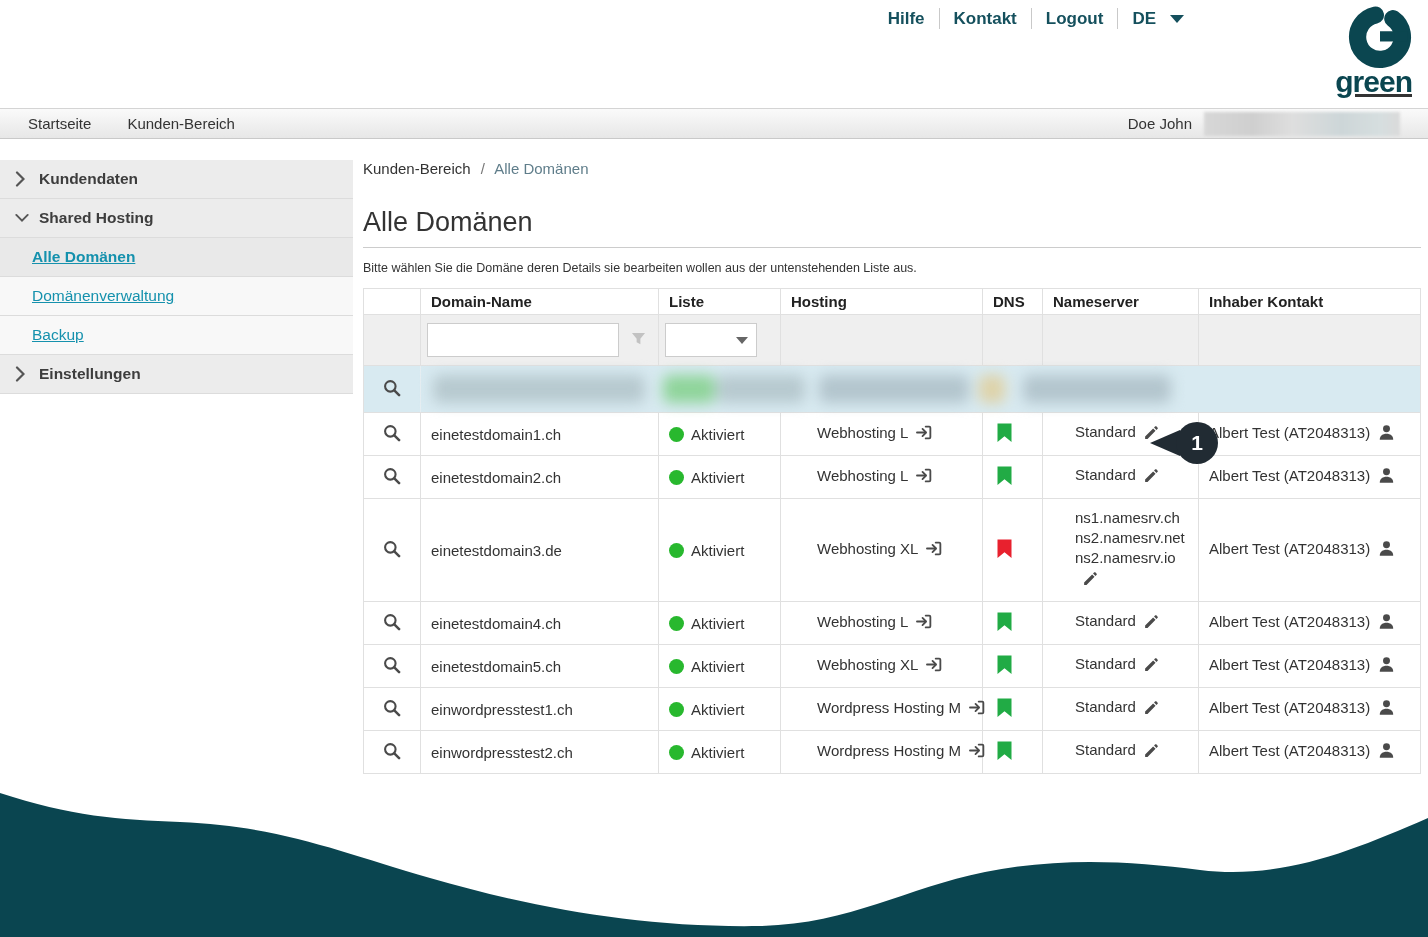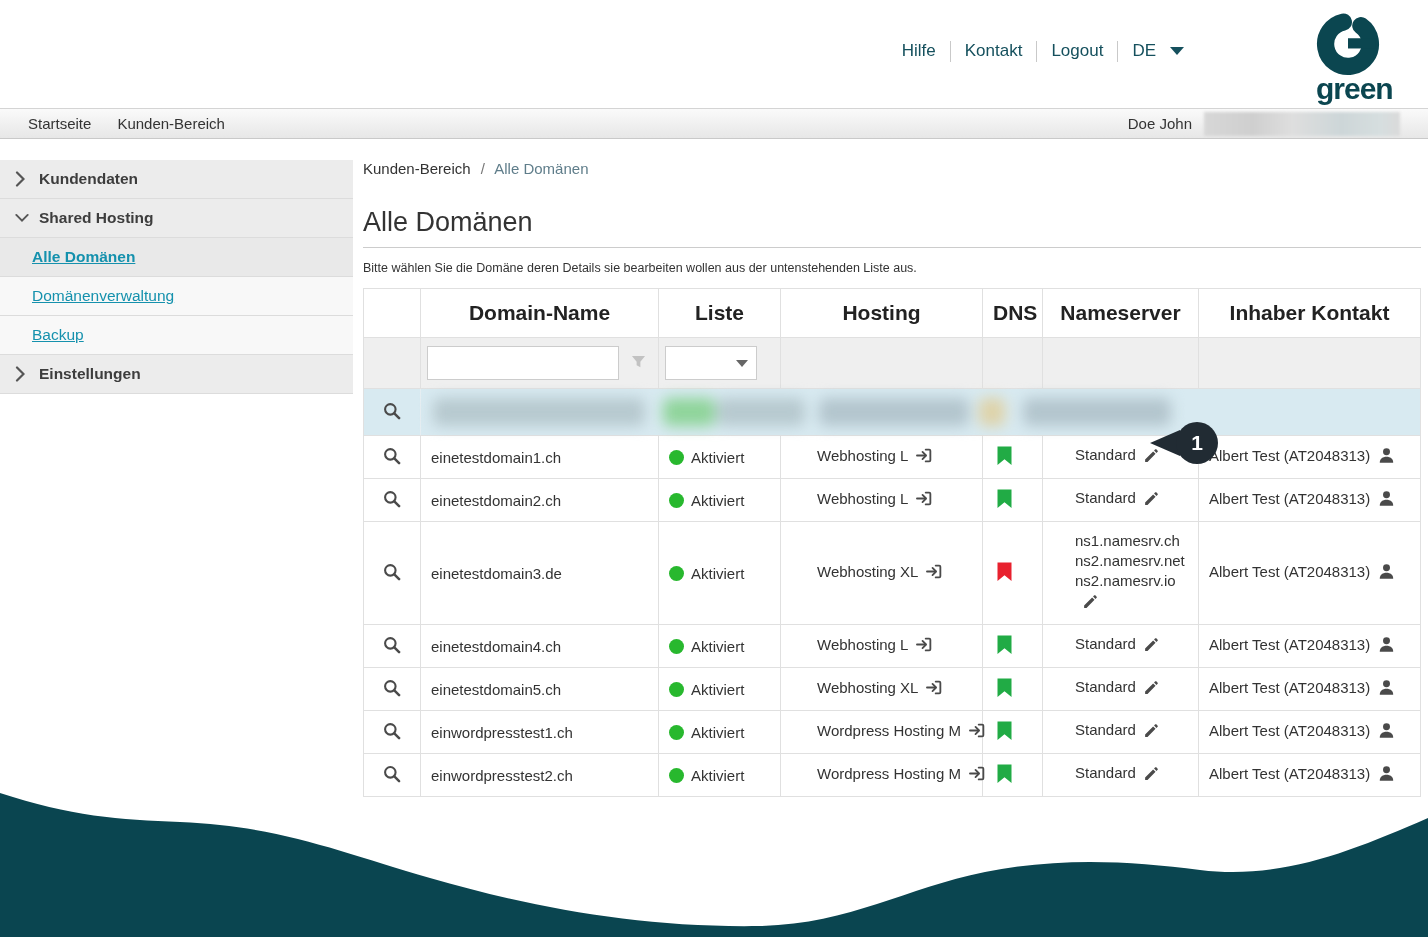--- a/index.html
+++ b/index.html
@@ -7,42 +7,42 @@
   body {
     position: relative;
     font-family: "Liberation Sans", sans-serif;
     background: #fff;
     color: #333;
     overflow: hidden;
   }
   
   .top-header { position: relative; height: 108px; background: #fff; }
   .top-links {
-    position: absolute; top: 41px; right: 238px;
-    display: flex; align-items: flex-start;
-    font-size: 17px; color: #15505d;
+    position: absolute; top: 8px; right: 238px;
+    display: flex; align-items: center;
+    font-size: 17px; color: #15505d; font-weight: bold;
   }
   .top-links a { color: #15505d; text-decoration: none; padding: 0 14px; cursor: pointer; }
   .top-links .sep { width: 1px; height: 21px; background: #c9c9c9; }
   .lang-wrap { display: flex; align-items: center; padding: 0 6px 0 14px; cursor: pointer; }
   .lang-caret {
     width: 0; height: 0; margin-left: 14px;
     border-left: 7px solid transparent; border-right: 7px solid transparent;
     border-top: 8px solid #15505d;
   }
-  .logo { position: absolute; top: 12px; right: 16px; width: 96px; text-align: left; cursor: pointer; }
+  .logo { position: absolute; top: 5px; right: 16px; width: 96px; text-align: right; cursor: pointer; text-decoration: underline; }
   .logo-text { font-size: 30px; font-weight: bold; color: #0b4650; letter-spacing: -1px; margin-top: -8px; }
   
   .navbar {
     height: 31px; display: flex; align-items: center; justify-content: space-between;
     background: linear-gradient(#fafafa, #e7e7e7);
     border-top: 1px solid #d4d4d4; border-bottom: 1px solid #c9c9c9;
     font-size: 15px;
   }
-  .navbar-left { display: flex; padding-left: 28px; gap: 26px; }
+  .navbar-left { display: flex; padding-left: 28px; gap: 36px; }
   .navbar-left a { color: #333; text-decoration: none; cursor: pointer; }
   .navbar-right { display: flex; align-items: center; margin-right: 28px; }
   .user-name { font-size: 15px; color: #333; }
   .user-redacted {
     width: 196px; height: 24px; margin-left: 12px;
     background: linear-gradient(90deg,#d7d7d7,#cfcfcf 25%,#dedede 45%,#cdd6d8 70%,#d6dedf 90%,#dadada);
     filter: blur(1.5px);
   }
   
   .content { display: flex; margin-top: 21px; align-items: flex-start; }
@@ -64,22 +64,22 @@
   .breadcrumb .bc-sep { color: #777; padding: 0 6px; }
   .breadcrumb .bc-current { color: #5f7d8a; }
   .page-title { font-size: 27px; font-weight: 400; color: #333; margin-top: 30px; }
   .title-rule { border: none; border-top: 1px solid #ccc; margin: 9px 0 13px; }
   .page-desc { font-size: 12.5px; color: #333; }
   
   .table-wrap { position: relative; margin-top: 13px; }
   table { border-collapse: collapse; width: 1057px; table-layout: fixed; font-size: 15px; }
   table, th, td { border: 1px solid #e0e0e0; }
   th {
-    text-align: center; font-size: 21px; color: #222;
-    padding: 12px 10px; background: #fff;
+    text-align: left; font-size: 15px; color: #222;
+    padding: 4px 10px; background: #fff;
   }
   .filter-row td { background: #efefef; padding: 8px 6px; height: 50px; }
   .filter-cell-domain { white-space: nowrap; }
   .filter-input {
     width: 192px; height: 34px; border: 1px solid #ccc; background: #fff;
     vertical-align: middle; padding: 0 6px; font-size: 14px;
   }
   .funnel { display: inline-block; vertical-align: middle; margin-left: 8px; cursor: pointer; }
   .fake-select {
     width: 92px; height: 34px; border: 1px solid #ccc; background: #fff;

